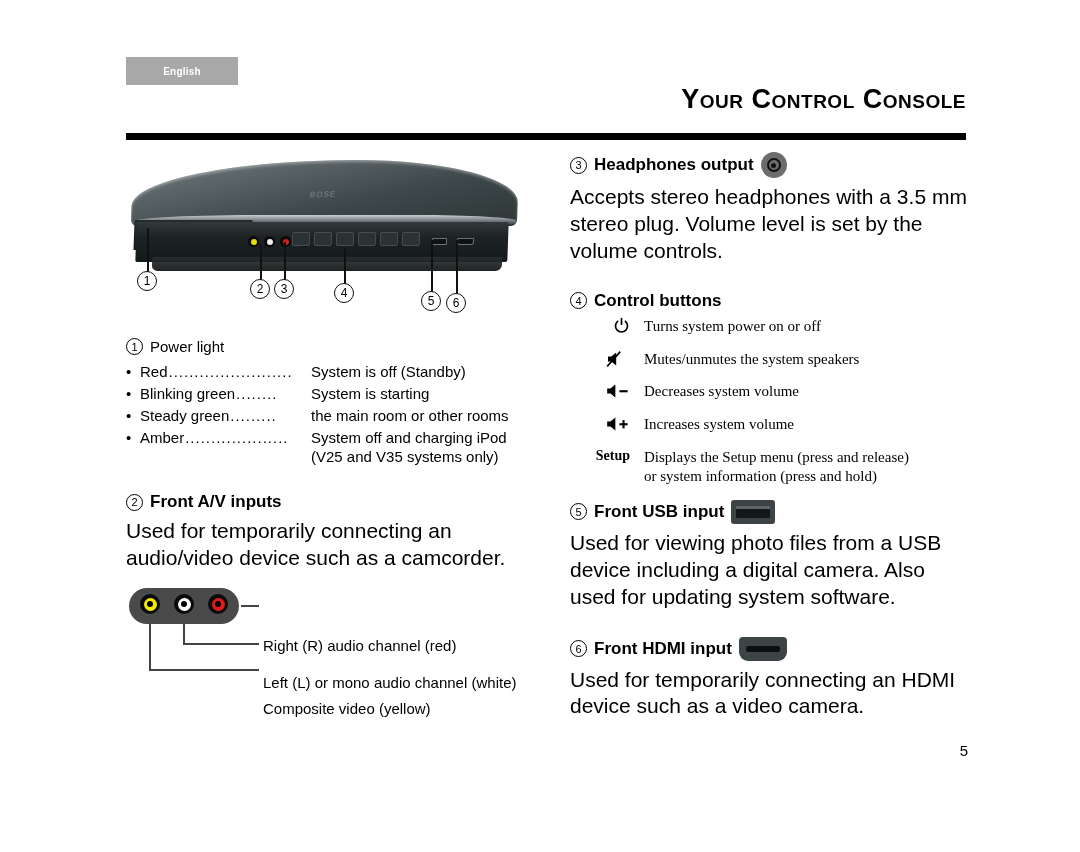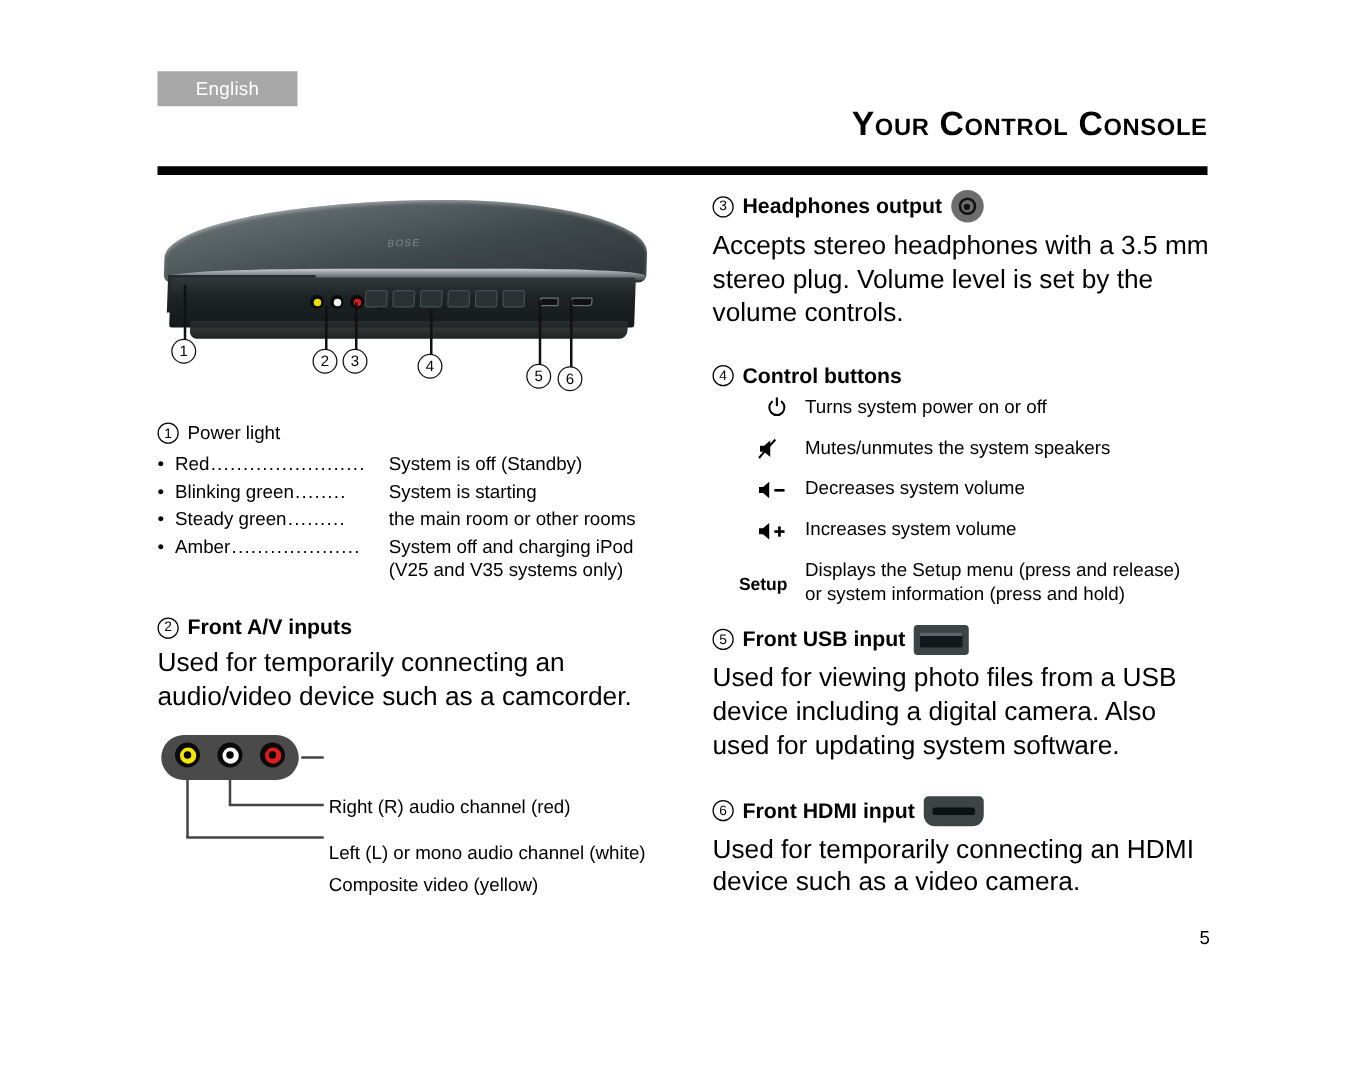--- a/index.html
+++ b/index.html
@@ -11,21 +11,21 @@
     color: #000;
   }
   .page { position: relative; width: 1080px; height: 852px; background: #fff; }
 
   
   .lang-tab {
     position: absolute; left: 126px; top: 57px;
     width: 112px; height: 28px;
     background: #a8a8a8;
     color: #fff;
-    font-size: 15px; font-weight: normal;
+    font-size: 10px; font-weight: bold;
     display: flex; align-items: center; justify-content: center;
     letter-spacing: .2px;
   }
   .title {
     position: absolute; right: 114px; top: 84px;
     font-size: 27px; font-weight: bold;
     font-variant: small-caps;
     letter-spacing: .5px;
     white-space: nowrap;
   }
@@ -145,21 +145,21 @@
     background: #0a0a0a; display: flex; align-items: center; justify-content: center;
   }
   .rca-jack i { width: 13px; height: 13px; border-radius: 50%;
                 display: flex; align-items: center; justify-content: center; }
   .rca-jack i b { width: 6px; height: 6px; border-radius: 50%; background: #000; display: block; }
   .rca-line { position: absolute; background: #444; }
   .rca-label { position: absolute; font-size: 15px; white-space: nowrap; margin-top: 40px; }
 
   
   .ctrl-table { margin-top: 6px; }
-  .ctrl-row { display: flex; align-items: center; margin-bottom: 14px; }
+  .ctrl-row { display: flex; align-items: flex-start; margin-bottom: 14px; font-family: Liberation Serif, serif; }
   .ctrl-key {
     width: 74px; flex: none; text-align: right; padding-right: 14px;
     font-size: 14px; font-weight: bold;
     display: flex; justify-content: flex-end; align-items: flex-start;
   }
   .ctrl-desc { font-size: 15px; line-height: 1.26; }
   .ctrl-desc .cont { display: block; }
 
   .icon-power { width: 17px; height: 18px; }
   .icon-spk   { width: 26px; height: 18px; }

